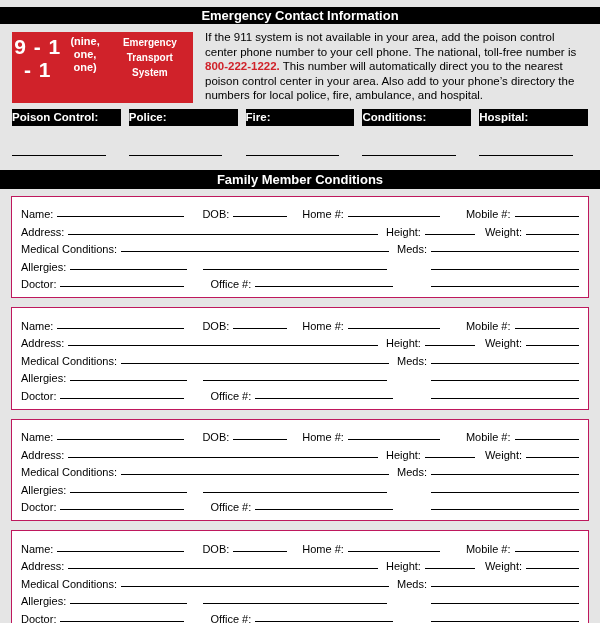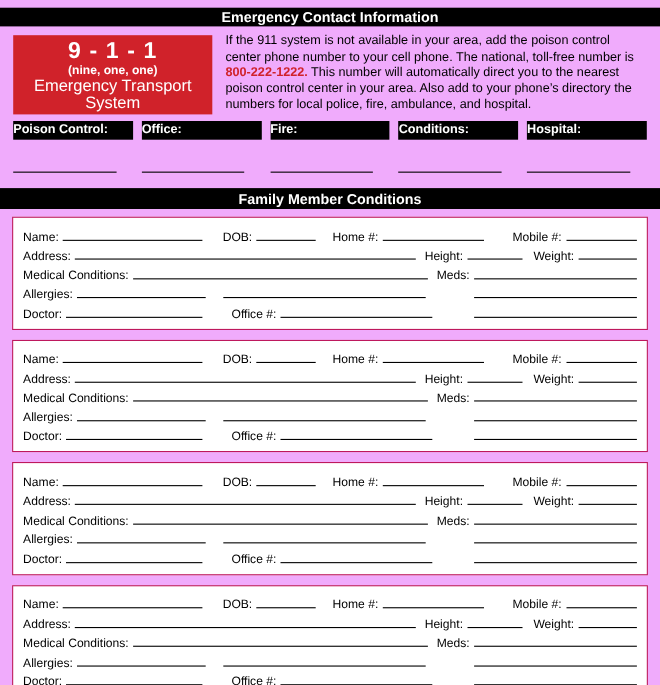--- a/index.html
+++ b/index.html
@@ -1,35 +1,35 @@
 <!DOCTYPE html>
 <html><head>
 <meta charset="utf-8">
 <style>
   html, body { margin:0; padding:0; background:#ffffff; }
   .page {
     position:relative; width:600px; height:623px; overflow:hidden;
-    background:#f0abfc; font-family:"Liberation Sans", sans-serif; color:#000;
+    background:#e5e5e5; font-family:"Liberation Sans", sans-serif; color:#000;
   }
   .bar {
     background:#000; color:#fff; font-weight:bold; font-size:13px;
     text-align:center; height:17px; line-height:17px; width:100%;
   }
   .bar-top { margin-top:7px; }
   .bar-family { margin-top:14px; height:19px; line-height:19px; }
 
   .top-section { display:flex; margin:8px 12px 0 12px; }
   .call-box {
     width:181px; min-height:64px; box-sizing:border-box;
-    color:#fff; text-align:center; display:flex; flex-direction:column;
+    color:#fff; text-align:center; display:flex; 
     justify-content:center; padding:3px 2px; flex-shrink:0;
   }
   .call-number { font-size:21px; font-weight:bold; letter-spacing:1px; line-height:23px; }
   .call-sub { font-size:11px; font-weight:bold; line-height:13px; }
-  .call-caption { font-size:15px; font-weight:normal; line-height:15px; }
+  .call-caption { font-size:10px; font-weight:bold; line-height:15px; }
 
   .intro { flex:1; margin-left:12px; font-size:11.5px; line-height:14.5px; margin-top:-2px; }
   .intro .phone { font-weight:bold; }
 
   .numbers-row { display:flex; gap:8px; margin:6px 12px 0 12px; }
   .num-col { flex:1; }
   .num-box {
     background:#000; color:#fff; font-weight:bold; font-size:11.5px;
     height:17px; line-height:17px;
   }
@@ -68,21 +68,21 @@
     </div>
     <div class="intro"><span>If the 911 system is not available in your area, add the poison control center phone number to your cell phone. The national, toll-free number is </span><span class="phone" style="color: rgb(208, 34, 42);">800-222-1222.</span><span> This number will automatically direct you to the nearest poison control center in your area. Also add to your phone’s directory the numbers for local police, fire, ambulance, and hospital.</span></div>
   </div>
 
   <div class="numbers-row" id="numbers-row">
       <div class="num-col">
         <div class="num-box">Poison Control:</div>
         <div class="num-line"></div>
       </div>
       <div class="num-col">
-        <div class="num-box">Office:</div>
+        <div class="num-box">Police:</div>
         <div class="num-line"></div>
       </div>
       <div class="num-col">
         <div class="num-box">Fire:</div>
         <div class="num-line"></div>
       </div>
       <div class="num-col">
         <div class="num-box">Conditions:</div>
         <div class="num-line"></div>
       </div>

